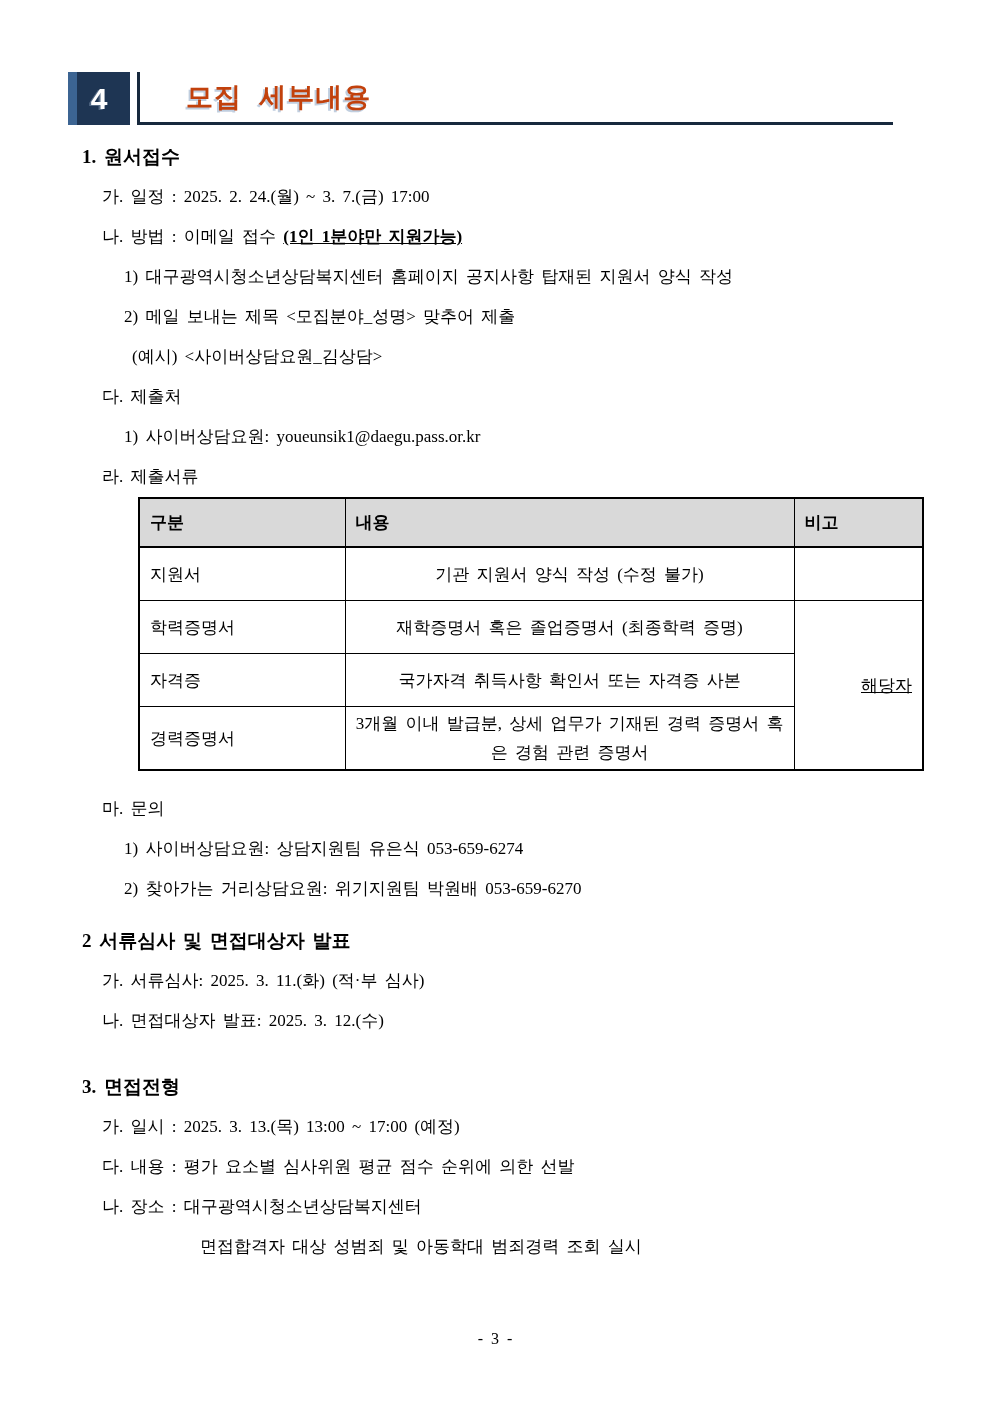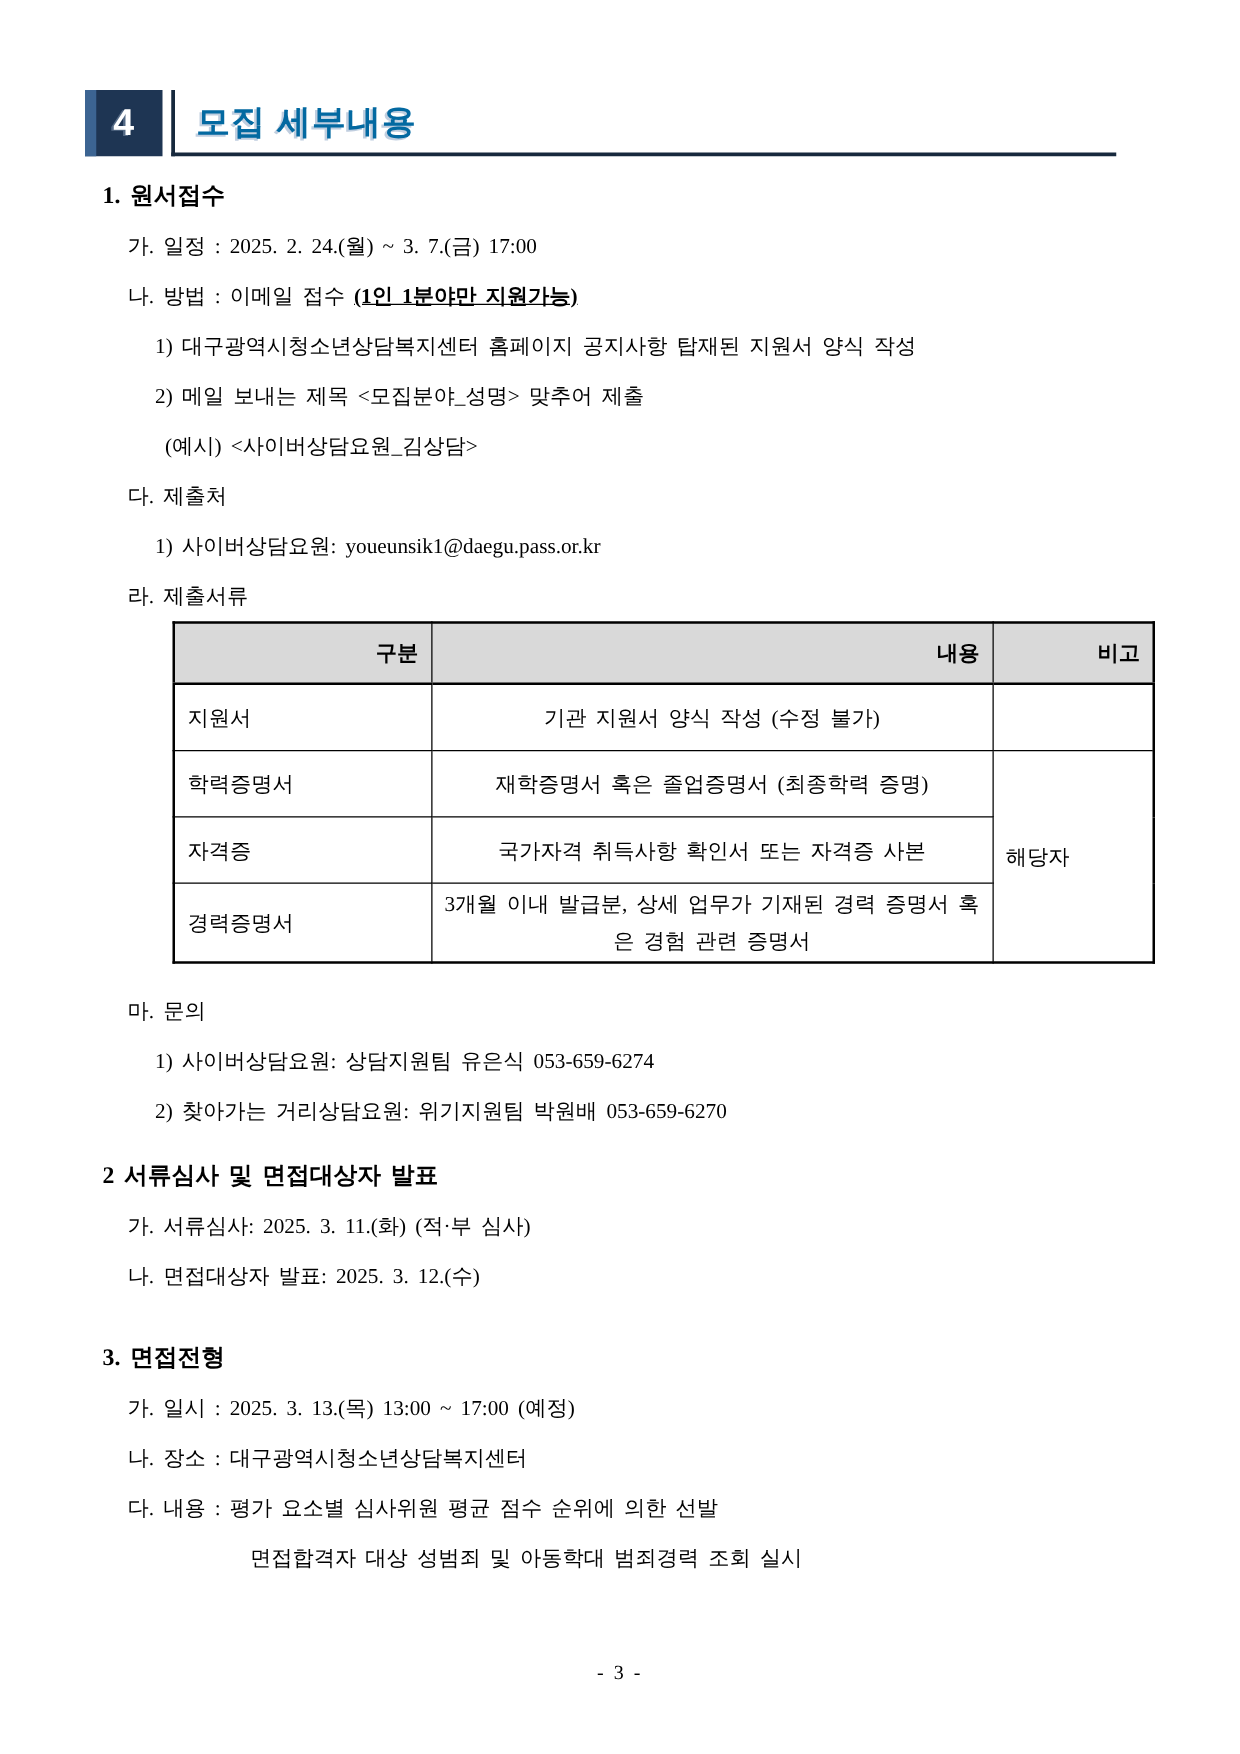--- a/index.html
+++ b/index.html
@@ -49,26 +49,27 @@
     margin-left: 7px;
     height: 50px;
     width: 736px;
     border-left: 3px solid #17293d;
     border-bottom: 3px solid #17293d;
     display: flex;
     align-items: center;
     padding-left: 17px;
   }
   .title-block .title-text {
-    font-family: Liberation Sans, sans-serif;
+    font-family: Liberation Mono, monospace;
     font-weight: bold;
     font-size: 27px;
     letter-spacing: 1px;
-    color: #0369a1;
+    color: #c2410c;
     text-shadow: -2px 2px 0 rgba(90,125,170,0.38);
+    margin-left: 29px;
   }
 
   
   .content {
     position: absolute;
     top: 144px;
     left: 12px;
     width: 100%;
     box-sizing: border-box;
     padding: 0 88px 0 70px;
@@ -98,27 +99,27 @@
   .doc-table col.c3 { width: 129px; }
   .doc-table th, .doc-table td {
     border: 1px solid #000000;
     padding: 2px 10px;
   }
   .doc-table { border: 2px solid #000000; }
   .doc-table thead th {
     background: #d9d9d9;
     border-bottom: 2px solid #000000;
     font-weight: bold;
-    text-align: right;
+    text-align: left;
     height: 43px;
   }
   .doc-table td { height: 48px; }
   .doc-table td.cat { }
   .doc-table td.cont { text-align: center; line-height: 29px; }
-  .doc-table td.note { text-align: left; }
+  .doc-table td.note { text-align: right; text-decoration: underline; }
   .doc-table tr.tall td { height: 58px; }
   .after-table { margin-top: 25px; }
   .gap-s2 { margin-top: 27px; }
   .gap-s3 { margin-top: 41px; }
 
   
   .footer {
     position: absolute;
     top: 1330px;
     left: 0;
@@ -193,21 +194,21 @@
     <div class="line ind1 after-table">마. 문의</div>
     <div class="line ind2">1) 사이버상담요원: 상담지원팀 유은식 053-659-6274</div>
     <div class="line ind2">2) 찾아가는 거리상담요원: 위기지원팀 박원배 053-659-6270</div>
 
     <div class="line sec-heading gap-s2">2 서류심사 및 면접대상자 발표</div>
     <div class="line ind1">가. 서류심사: 2025. 3. 11.(화) (적·부 심사)</div>
     <div class="line ind1">나. 면접대상자 발표: 2025. 3. 12.(수)</div>
 
     <div class="line sec-heading gap-s3">3. 면접전형</div>
     <div class="line ind1">가. 일시 : 2025. 3. 13.(목) 13:00 ~ 17:00 (예정)</div>
+    <div class="line ind1">다. 내용 : 평가 요소별 심사위원 평균 점수 순위에 의한 선발</div>
     <div class="line ind1">나. 장소 : 대구광역시청소년상담복지센터</div>
-    <div class="line ind1">다. 내용 : 평가 요소별 심사위원 평균 점수 순위에 의한 선발</div>
     <div class="line ind4">면접합격자 대상 성범죄 및 아동학대 범죄경력 조회 실시</div>
 
   </div>
 
   <div class="footer">- 3 -</div>
 
 </div>
 
 </body></html>

